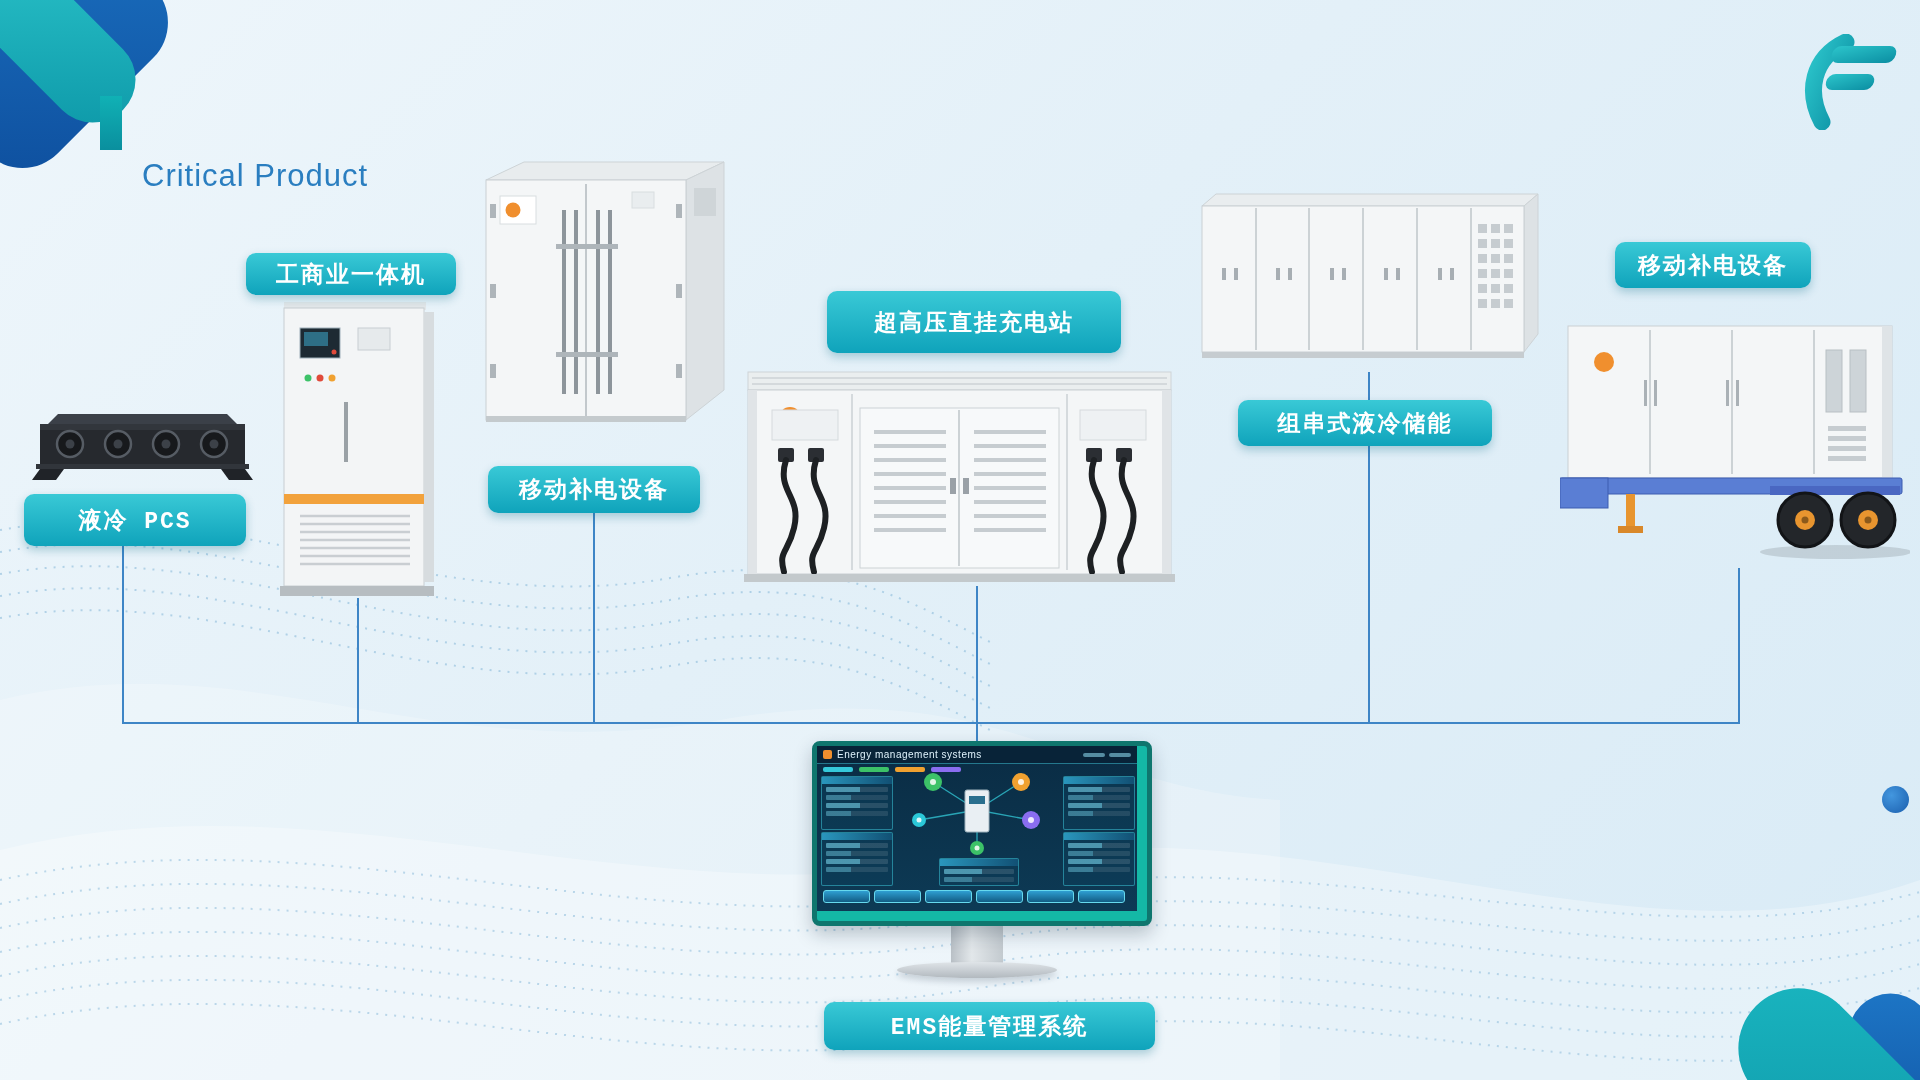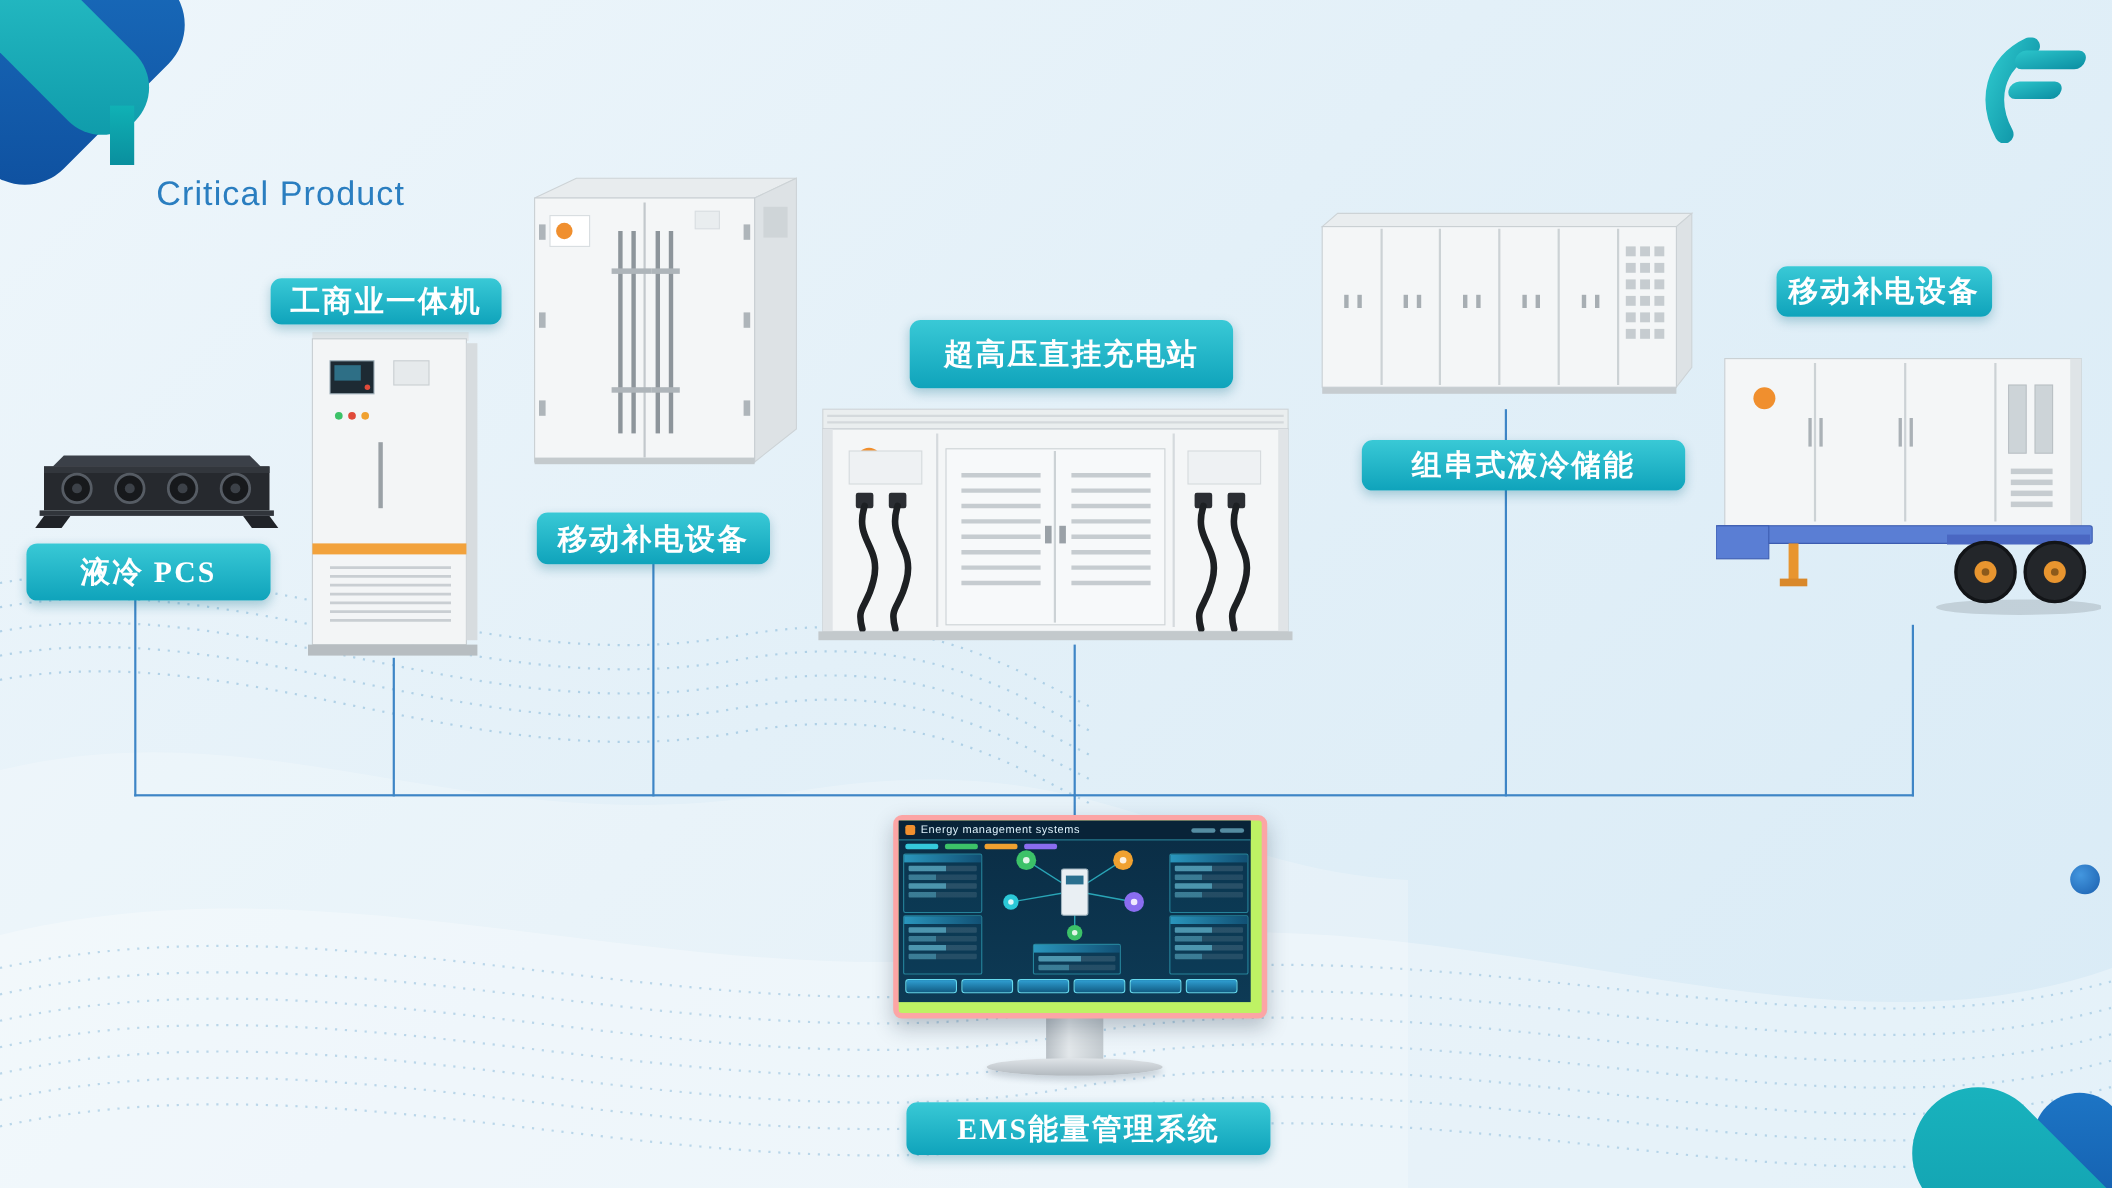--- a/index.html
+++ b/index.html
@@ -25,28 +25,28 @@
   
   .title-wrap{left:100px;top:86px;display:flex;align-items:flex-start;z-index:20;}
   .title-bar{width:22px;height:54px;margin-top:10px;background:linear-gradient(180deg,#10b1b5,#0a8f9e);}
   .title-cn{margin:0 0 0 12px;font-size:58px;line-height:64px;font-weight:bold;color:#0aa2a6;letter-spacing:4px;}
   .title-en{left:142px;top:158px;font-size:31px;color:#2a7ec0;letter-spacing:1px;z-index:20;}
   .logo{left:1788px;top:34px;z-index:20;}
   
   .pill{
     display:flex;align-items:center;justify-content:center;white-space:nowrap;
     background:linear-gradient(180deg,#39c9d6,#0fa3bb);color:#ffffff;
-    font-family:Liberation Serif, serif;font-weight:bold;font-size:27px;
+    font-family:Liberation Mono, monospace;font-weight:bold;font-size:23px;
     border-radius:10px;box-shadow:0 4px 10px rgba(10,110,135,.30);z-index:30;letter-spacing:2px;
   }
   .pill-pcs{left:24px;top:494px;width:222px;height:52px;}
   .pill-allinone{left:246px;top:253px;width:210px;height:42px;}
   .pill-microgrid{left:488px;top:466px;width:212px;height:47px;}
   .pill-charging{left:827px;top:291px;width:294px;height:62px;}
-  .pill-string{left:1238px;top:400px;width:294px;height:46px;}
+  .pill-string{left:1238px;top:400px;width:254px;height:46px;}
   .pill-mobile{left:1615px;top:242px;width:196px;height:46px;}
   .pill-ems{left:824px;top:1002px;width:331px;height:48px;}
   
   .line{background:#3e85c6;z-index:5;}
   .h-bus{left:122px;top:722px;width:1618px;height:2px;}
   .v-pcs{left:122px;top:540px;width:2px;height:184px;}
   .v-allinone{left:357px;top:598px;width:2px;height:126px;}
   .v-microgrid{left:593px;top:510px;width:2px;height:214px;}
   .v-charging{left:976px;top:586px;width:2px;height:138px;}
   .v-string{left:1368px;top:372px;width:2px;height:352px;}
@@ -54,22 +54,22 @@
   .v-ems{left:976px;top:722px;width:2px;height:22px;}
   
   .device{z-index:10;}
   .dev-pcs{left:30px;top:408px;}
   .dev-allinone{left:278px;top:298px;}
   .dev-microgrid{left:482px;top:152px;}
   .dev-charging{left:742px;top:360px;}
   .dev-string{left:1194px;top:184px;}
   .dev-mobile{left:1560px;top:310px;}
   
-  .monitor{left:812px;top:741px;width:330px;height:175px;background:#bef264;
-    border:5px solid #fca5a5;border-radius:8px;z-index:12;box-shadow:0 8px 18px rgba(20,40,60,.25);text-align:center;}
+  .monitor{left:812px;top:741px;width:330px;height:175px;background:#14b8a6;
+    border:5px solid #0f766e;border-radius:8px;z-index:12;box-shadow:0 8px 18px rgba(20,40,60,.25);text-align:center;}
   .screen{position:relative;width:320px;height:165px;overflow:hidden;background:linear-gradient(180deg,#0a2c44,#0d3a55);}
   .scr-header{position:absolute;left:0;top:0;width:100%;height:18px;background:#082338;
     border-bottom:1px solid rgba(64,205,226,.5);display:flex;align-items:center;gap:5px;padding:0 6px;box-sizing:border-box;}
   .scr-logo{width:9px;height:9px;border-radius:2px;background:#f08f2e;flex:0 0 auto;}
   .scr-title{font-size:10px;color:#dff2fc;letter-spacing:.5px;white-space:nowrap;}
   .scr-meta{margin-left:auto;display:flex;gap:4px;}
   .scr-meta i{display:block;width:22px;height:4px;border-radius:2px;background:rgba(150,230,250,.55);}
   .scr-tags{position:absolute;left:6px;top:21px;display:flex;gap:6px;}
   .scr-tags i{display:block;width:30px;height:5px;border-radius:2px;}
   .scr-tags i:nth-child(1){background:#35c9da;}

